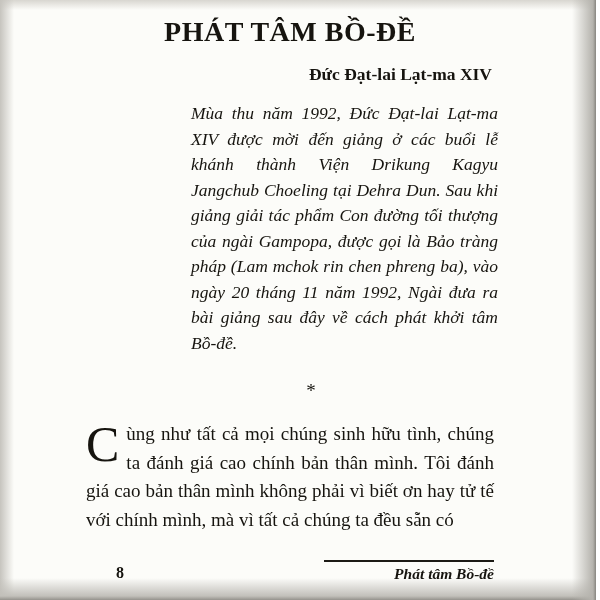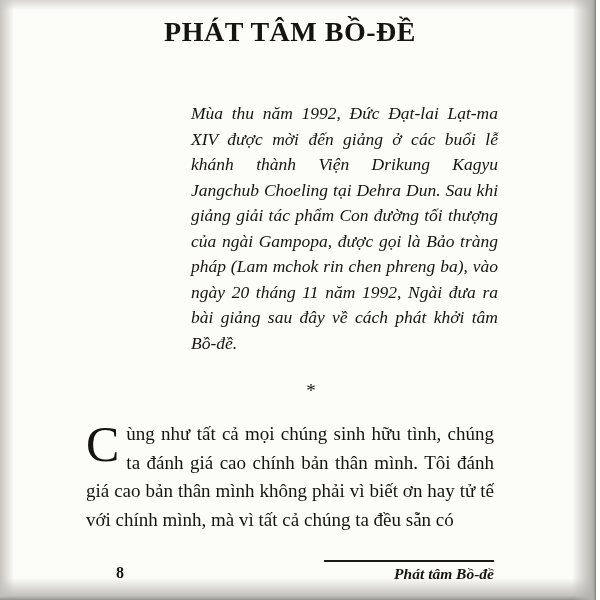--- a/index.html
+++ b/index.html
@@ -107,20 +107,21 @@
     font-size: 15.5px;
   }
 </style>
 </head>
 <body>
 
 <div class="scan-page">
 
   <h1 class="page-title">PHÁT TÂM BỒ-ĐỀ</h1>
 
+  <div class="author-line">Đức Đạt-lai Lạt-ma XIV</div>
 
   <div class="intro-paragraph">Mùa thu năm 1992, Đức Đạt-lai Lạt-ma XIV được mời đến giảng ở các buổi lễ khánh thành Viện Drikung Kagyu Jangchub Choeling tại Dehra Dun. Sau khi giảng giải tác phẩm Con đường tối thượng của ngài Gampopa, được gọi là Bảo tràng pháp (Lam mchok rin chen phreng ba), vào ngày 20 tháng 11 năm 1992, Ngài đưa ra bài giảng sau đây về cách phát khởi tâm Bồ-đề.</div>
 
   <div class="separator">*</div>
 
   <div class="body-paragraph">
     <span class="drop-cap">C</span><span>ùng như tất cả mọi chúng sinh hữu tình, chúng ta đánh giá cao chính bản thân mình. Tôi đánh giá cao bản thân mình không phải vì biết ơn hay tử tế với chính mình, mà vì tất cả chúng ta đều sẵn có</span>
   </div>
 
   <div class="footer">

